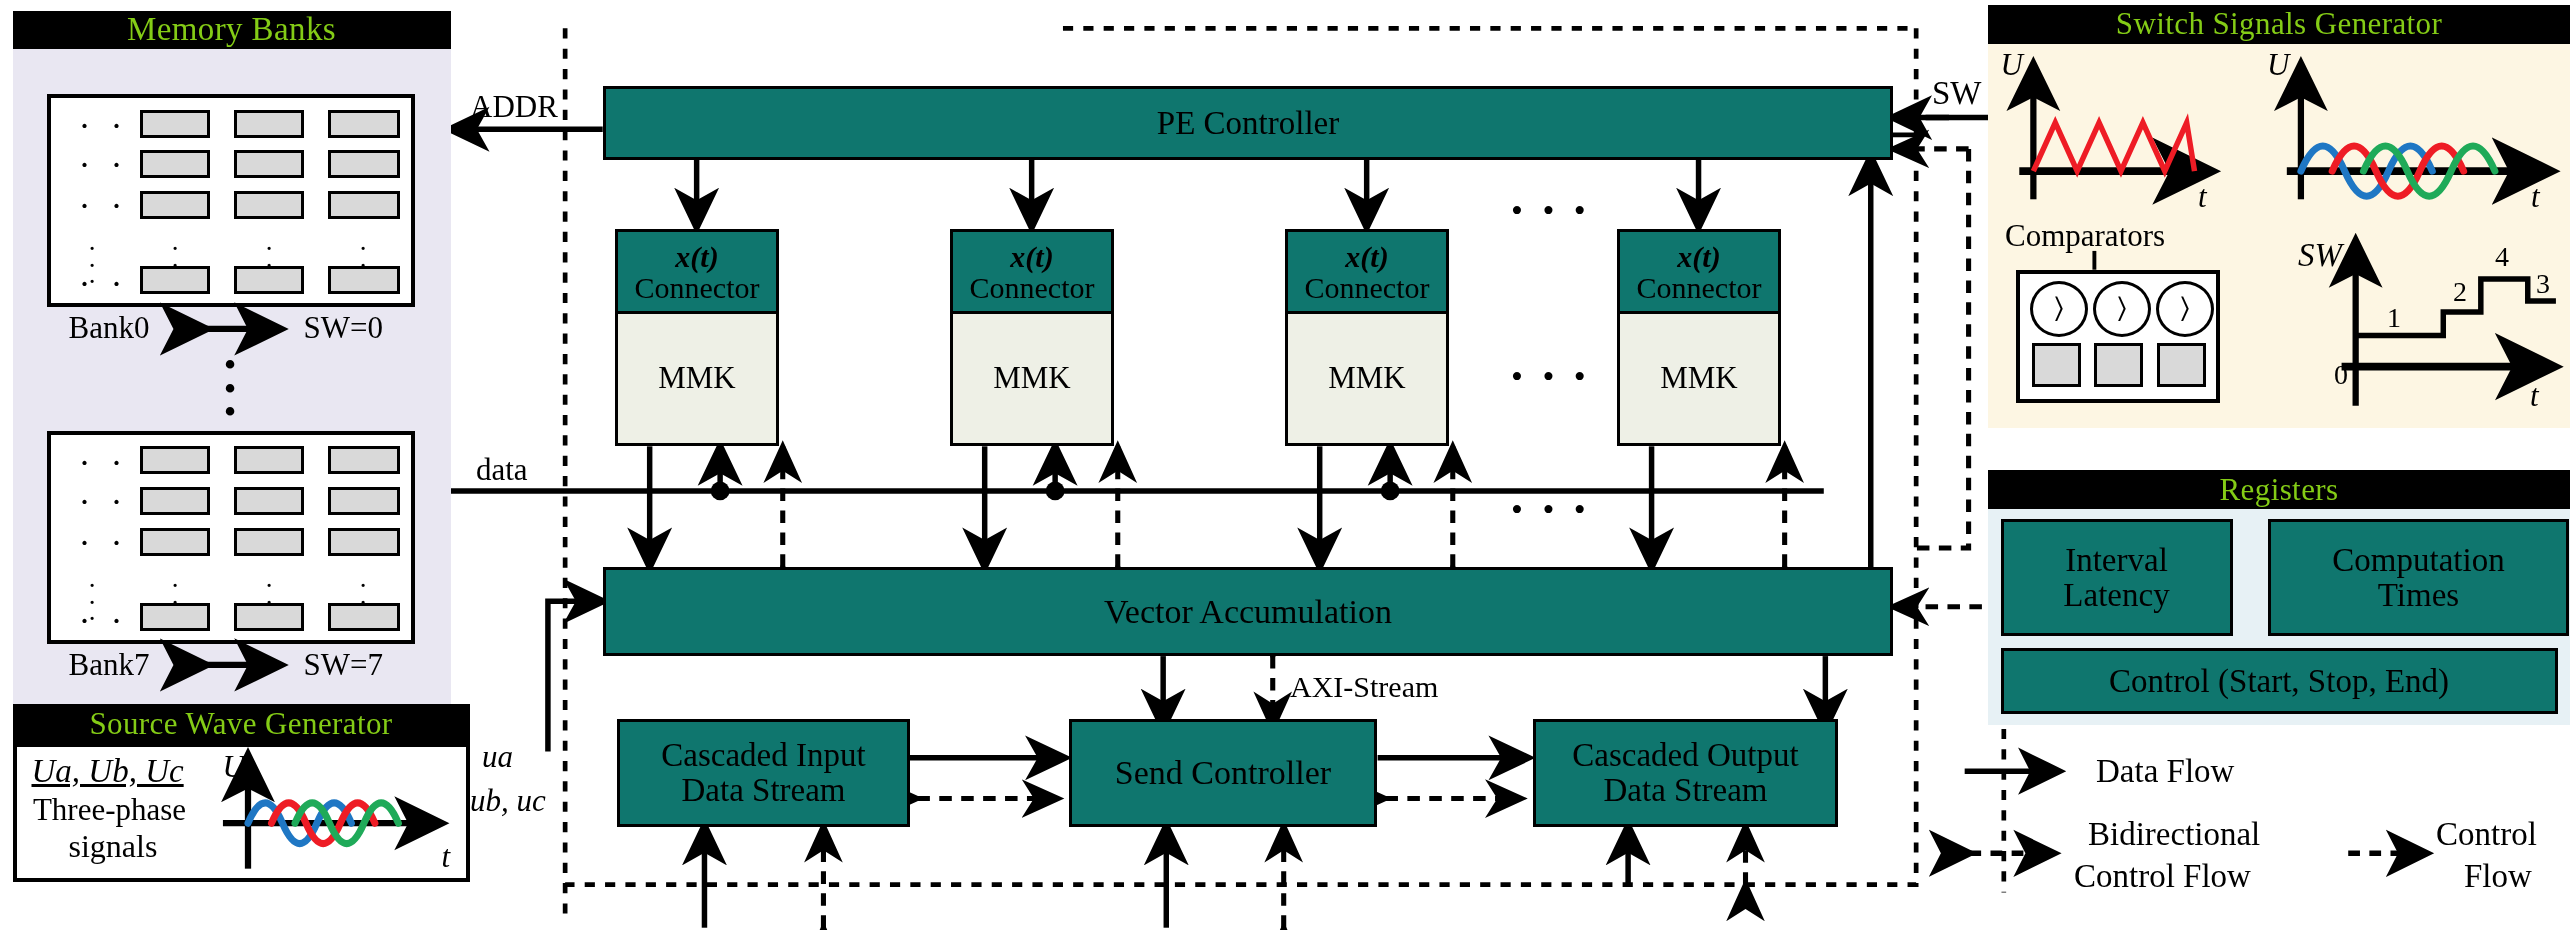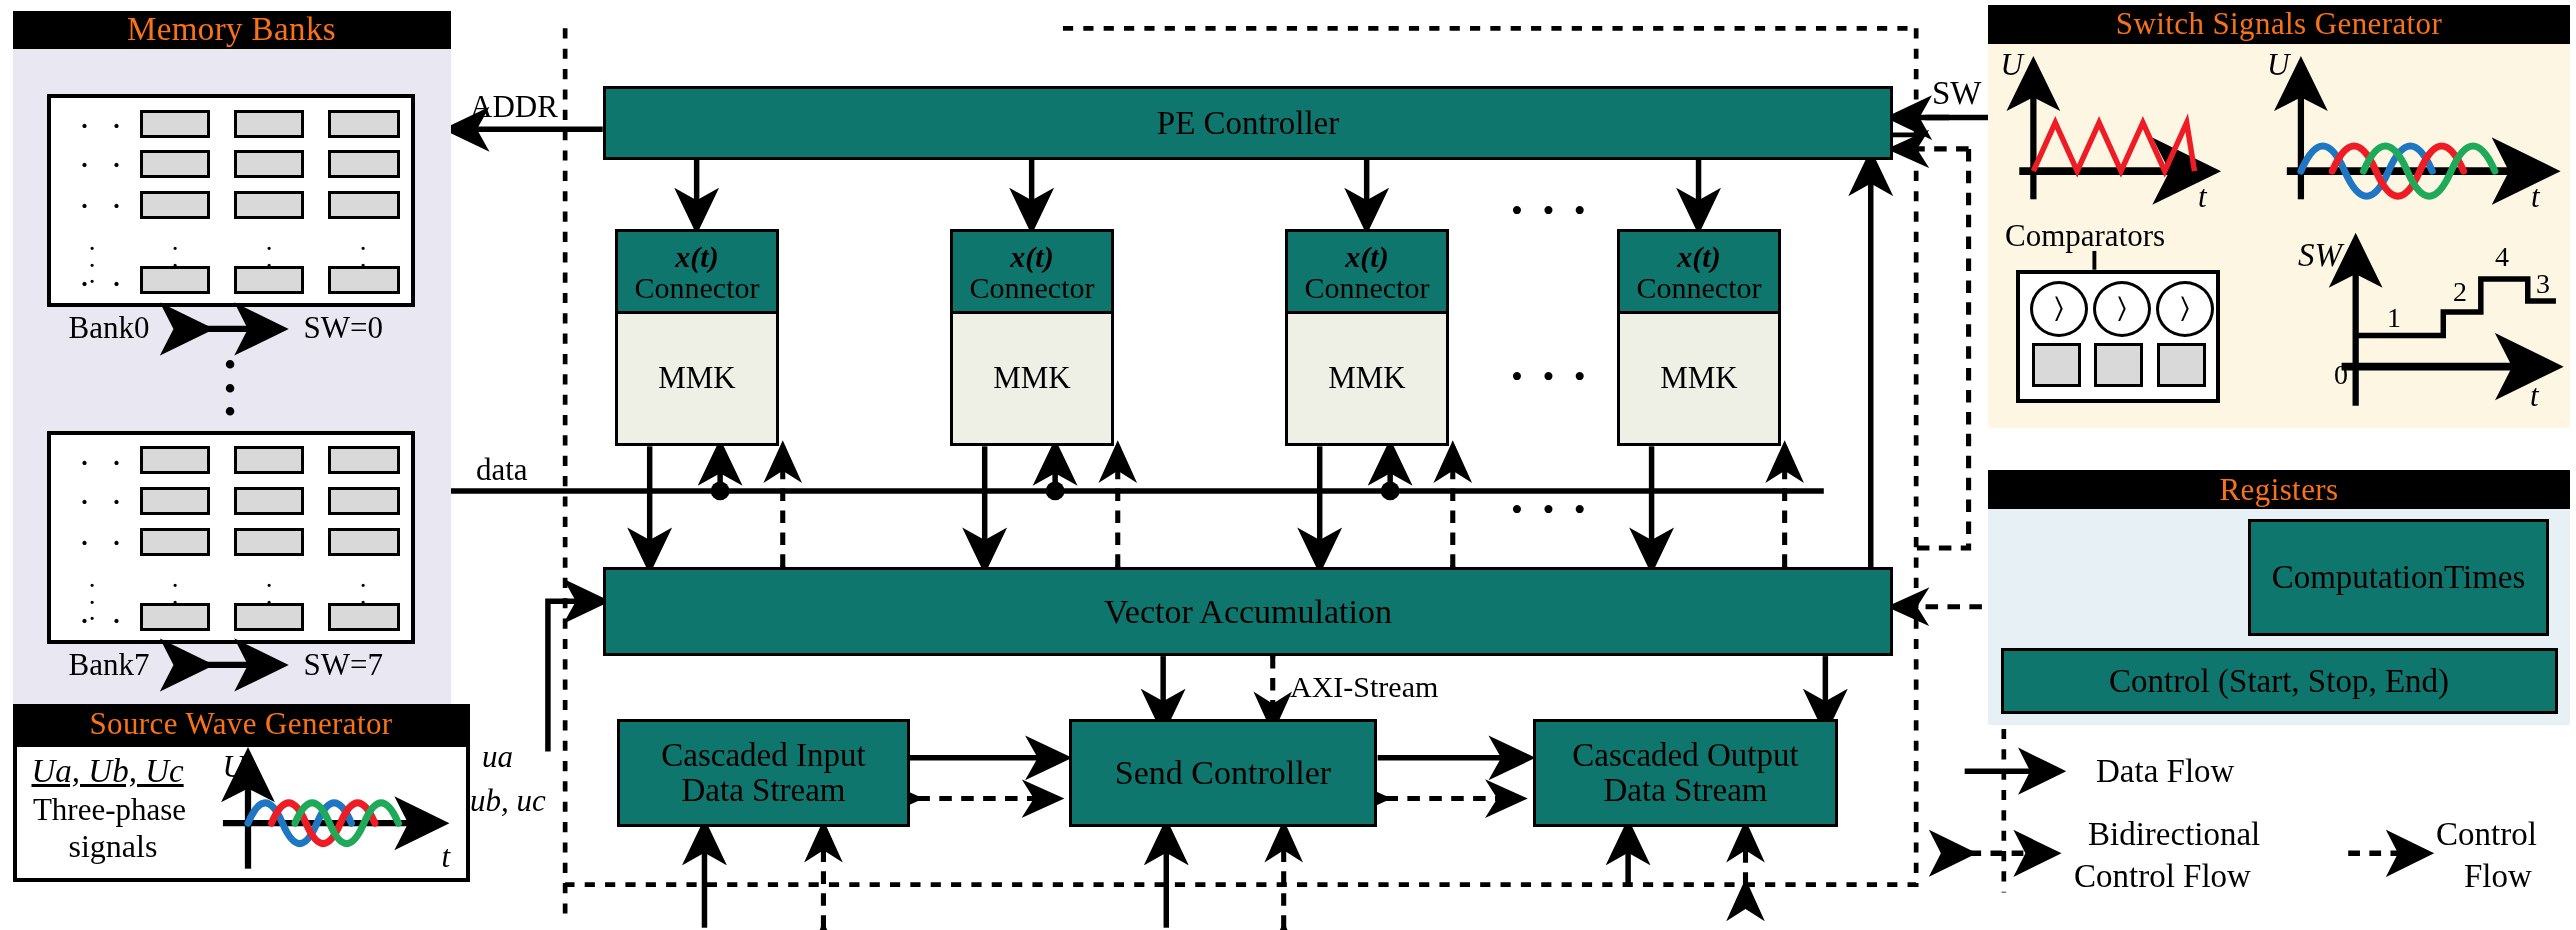--- a/index.html
+++ b/index.html
@@ -1,19 +1,19 @@
 <!DOCTYPE html>
 <html style="font-size:12.5px"><head>
 <meta charset="utf-8">
 <style>
   html,body{margin:0;padding:0;background:#fff;}
   body{font-family:"Liberation Serif", serif;}
   #root{position:relative;width:2576px;height:931px;background:#fff;overflow:hidden;}
 
-  .hdr{position:absolute;background:#000;color:#f97316;display:flex;align-items:center;justify-content:center;
+  .hdr{position:absolute;background:#000;color:#84cc16;display:flex;align-items:center;justify-content:center;
        font-family:"Liberation Serif",serif;font-weight:400;letter-spacing:0.4px;}
   .panel{position:absolute;}
   .box{position:absolute;border:3.9px solid #000;background:#0f766e;display:flex;align-items:center;justify-content:center;
        text-align:center;line-height:1.05;font-family:"Liberation Serif",serif;box-sizing:border-box;}
   .cell{position:absolute;background:#d9d9d9;border:3.1px solid #000;box-sizing:border-box;}
   .lbl{position:absolute;font-family:"Liberation Serif",serif;white-space:nowrap;}
   .ital{font-style:italic;}
   svg{position:absolute;left:0;top:0;overflow:visible;}
   .dots{position:absolute;font-size:36px;letter-spacing:5.5px;font-family:"Liberation Serif",serif;line-height:1;}
   .vdots{position:absolute;font-size:27px;line-height:.62;text-align:center;font-family:"Liberation Serif",serif;}
@@ -306,21 +306,25 @@
     <div class="lbl" style="left:399px;top:297px;font-size:28px;">1</div>
     <div class="lbl" style="left:465px;top:271px;font-size:28px;">2</div>
     <div class="lbl" style="left:507px;top:236px;font-size:28px;">4</div>
     <div class="lbl" style="left:548px;top:263px;font-size:28px;">3</div>
   </div>
 
   <div class="panel" style="left:1988px;top:470px;width:582px;height:258px;">
     <div style="position:absolute;left:0;top:39px;width:582px;height:216px;background:#e7f1f5;"></div>
     <div class="hdr" style="left:0;top:0;width:582px;height:39px;font-size:31px;">Registers</div>
 
-    <div class="box" style="left:260px;top:49px;width:301px;height:117px;flex-direction:row;font-size:33px;">
+    <div class="box" style="left:12.5px;top:49px;width:232px;height:117px;flex-direction:column;font-size:33px;">
+      <span>Interval</span>
+      <span>Latency</span>
+    </div>
+    <div class="box" style="left:280px;top:49px;width:301px;height:117px;flex-direction:column;font-size:33px;">
       <span>Computation</span>
       <span>Times</span>
     </div>
     <div class="box" style="left:12.5px;top:178px;width:557px;height:66px;font-size:33px;">
       <span>Control (Start, Stop, End)</span>
     </div>
   </div>
 
   <div class="lbl" style="left:2096px;top:753px;font-size:33px;">Data Flow</div>
   <div class="lbl" style="left:2088px;top:816px;font-size:33px;">Bidirectional</div>

